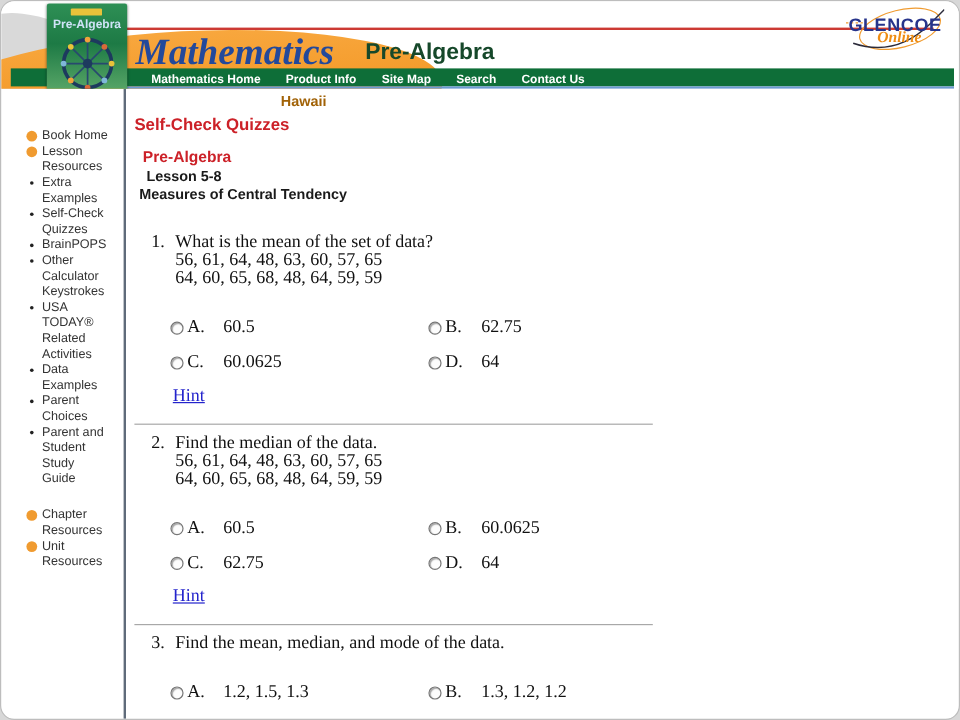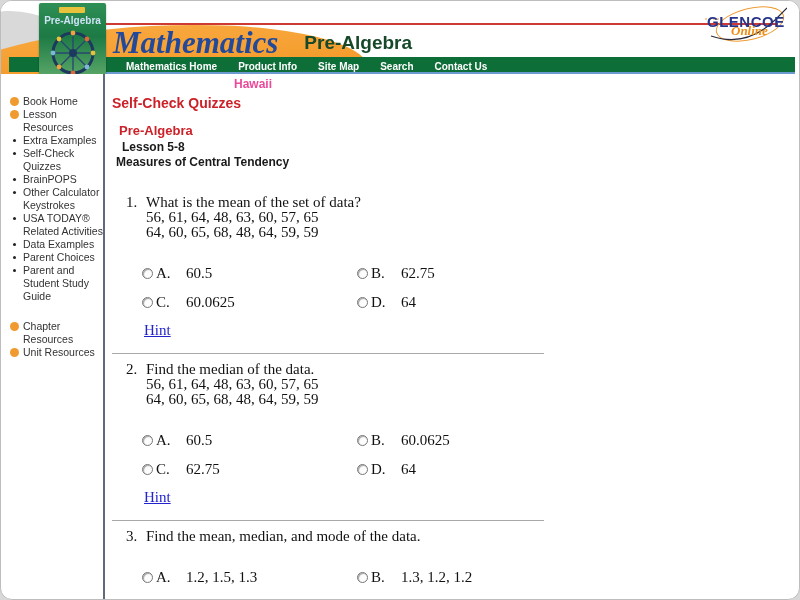--- a/index.html
+++ b/index.html
@@ -40,31 +40,31 @@
   .book-brand{position:absolute;left:20px;top:4px;width:26px;height:6px;background:#e8c23a;
         border-radius:1px;}
   .book-title{position:absolute;left:0;top:12px;width:100%;text-align:center;font-size:10px;
         font-weight:bold;color:#cfe3f7;}
   .book-wheel{position:absolute;left:6px;top:24px;}
 
   
   .content{position:absolute;left:0;top:73px;right:0;bottom:0;display:flex;}
   .sidebar{width:104px;box-sizing:border-box;padding:21px 0 0 9px;border-right:2px solid #5f6b7a;
         flex:none;}
-  .side-list{list-style:none;margin:0;padding:0;font-size:10.5px;line-height:13px;color:#333;}
+  .side-list{list-style:none;margin:12px;padding:0;font-size:10.5px;line-height:13px;color:#333;}
   .side-item{display:flex;align-items:flex-start;}
   .side-item.gap{margin-top:17px;}
   .side-item a{color:#333;text-decoration:none;width:81px;}
   .bullet-orange{flex:none;width:9px;height:9px;border-radius:50%;background:#f09b30;
         margin:2px 4px 0 0;}
   .bullet-dot{flex:none;width:3px;height:3px;border-radius:50%;background:#222;
         margin:5px 7px 0 3px;}
 
   .main{position:relative;flex:1;overflow:hidden;}
-  .hawaii{margin:3px 0 0 129px;width:fit-content;font-size:12px;font-weight:bold;color:#ec4899;}
+  .hawaii{margin:3px 0 0 129px;width:fit-content;font-size:12px;font-weight:bold;color:#a16207;}
   .page-heading{margin:4px 0 0 7px;font-size:14px;font-weight:bold;color:#cc2128;}
   .course-heading{margin:12px 0 0 14px;font-size:13px;font-weight:bold;color:#cc2128;}
   .lesson-number{margin:2px 0 0 17px;font-size:12px;font-weight:bold;color:#1a1a1a;}
   .lesson-title{margin:1px 0 0 11px;font-size:12px;font-weight:bold;color:#1a1a1a;}
 
   
   .quiz{margin-top:26px;font-family:"Liberation Serif",serif;font-size:15px;line-height:15px;
         color:#111;}
   .q-head{display:flex;margin-left:21px;}
   .q-num{width:20px;flex:none;}

